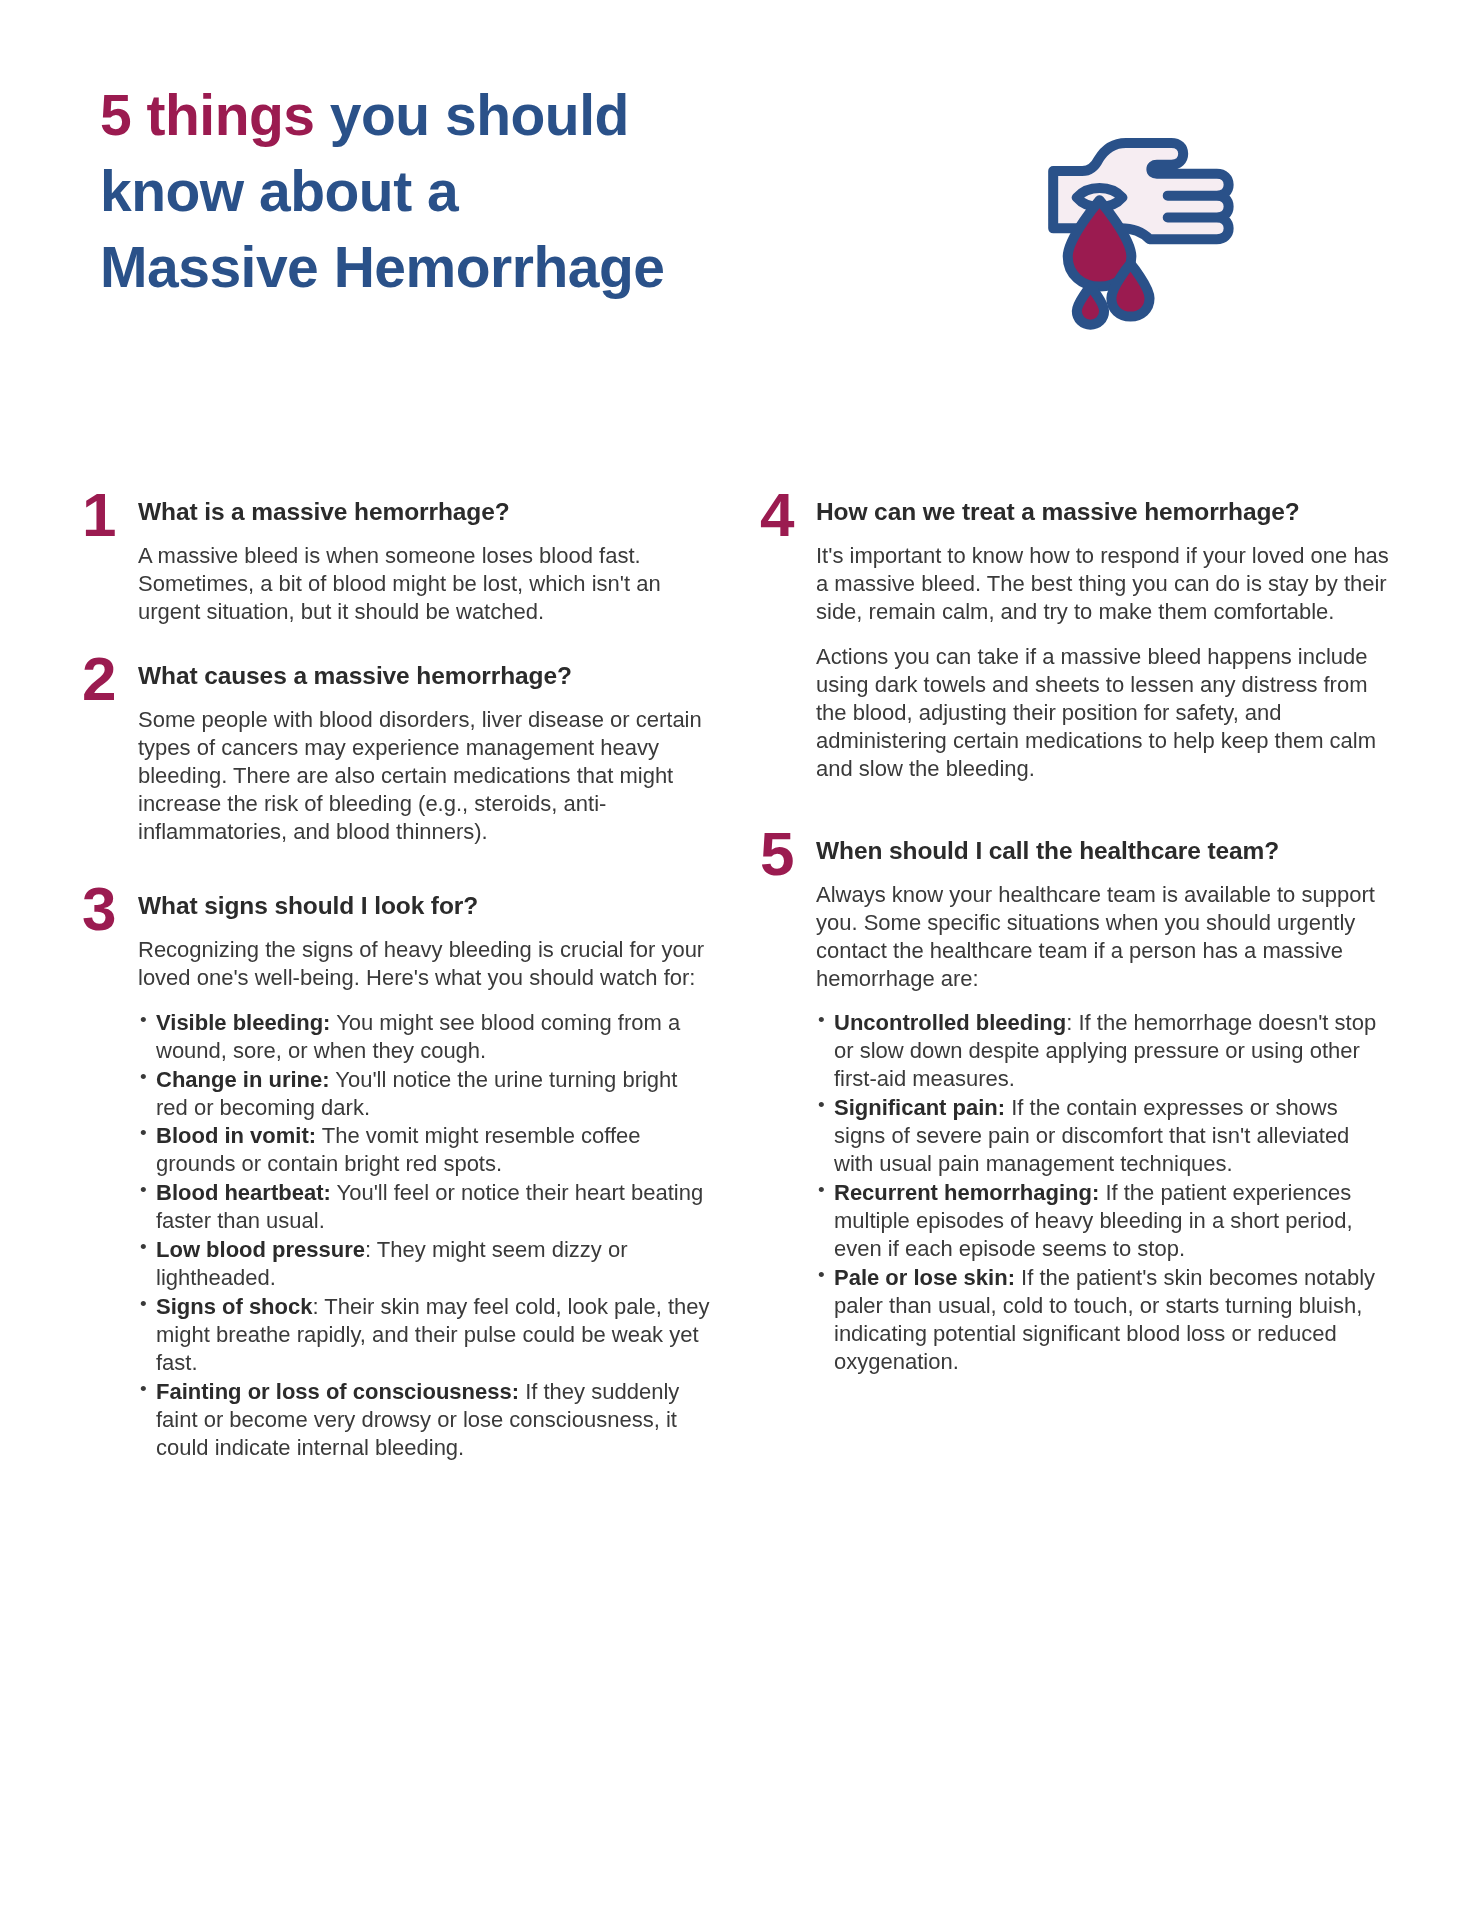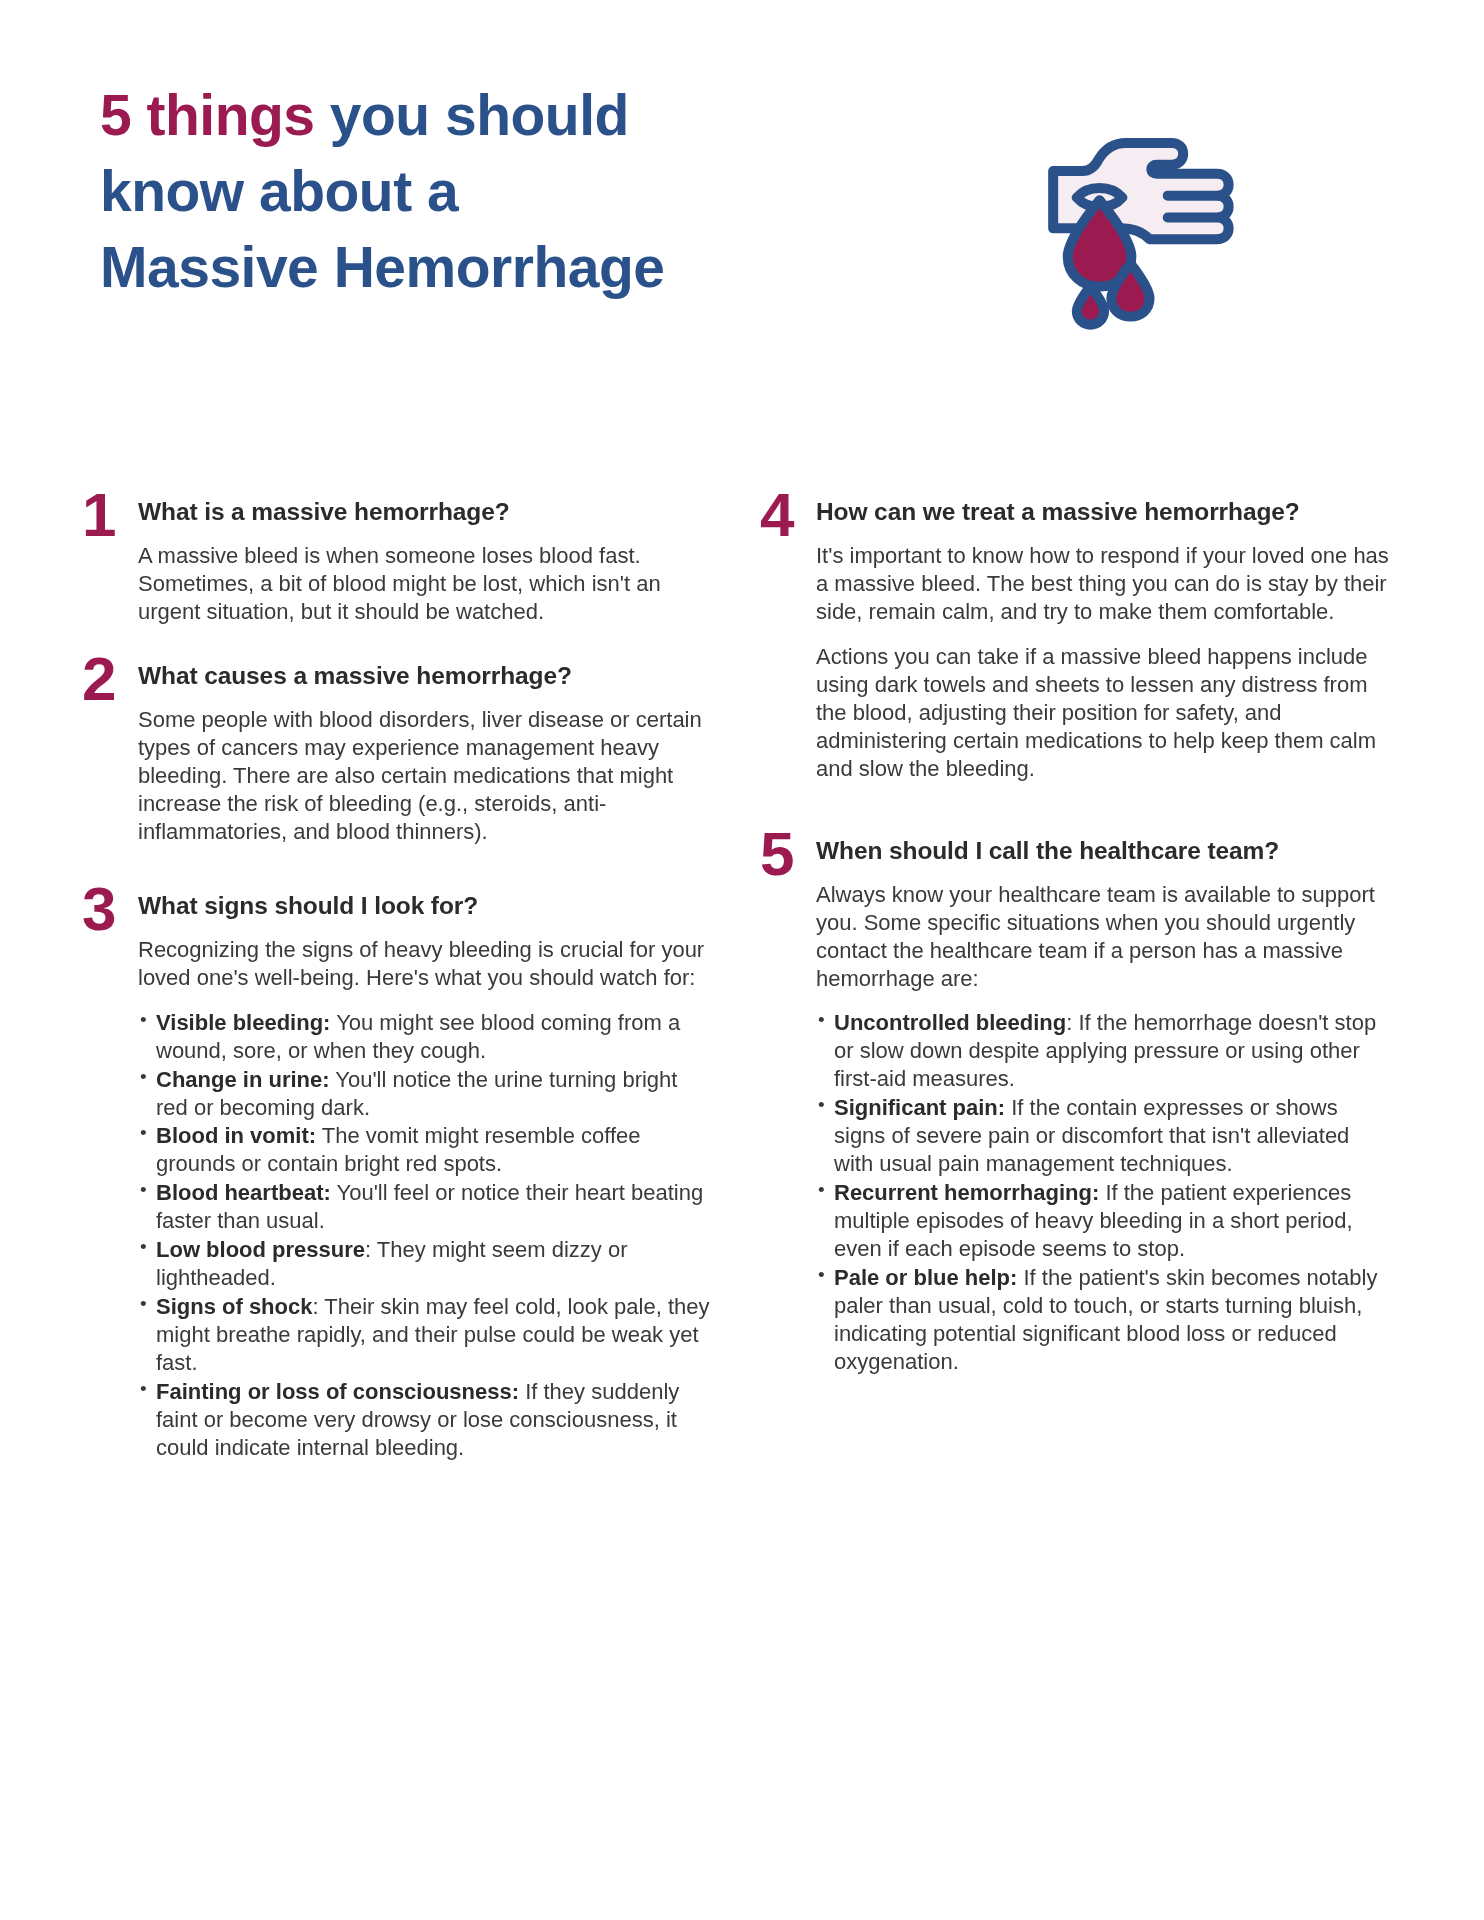--- a/index.html
+++ b/index.html
@@ -202,20 +202,20 @@
       </div>
 
       <div class="section">
         <span class="num">5</span>
         <h2>When should I call the healthcare team?</h2>
         <p>Always know your healthcare team is available to support you. Some specific situations when you should urgently contact the healthcare team if a person has a massive hemorrhage are:</p>
         <ul class="bullets">
             <li><b>Uncontrolled bleeding</b><span>: If the hemorrhage doesn't stop or slow down despite applying pressure or using other first-aid measures.</span></li>
             <li><b>Significant pain:</b><span> If the contain expresses or shows signs of severe pain or discomfort that isn't alleviated with usual pain management techniques.</span></li>
             <li><b>Recurrent hemorrhaging:</b><span> If the patient experiences multiple episodes of heavy bleeding in a short period, even if each episode seems to stop.</span></li>
-            <li><b>Pale or blue help:</b><span> If the patient's skin becomes notably paler than usual, cold to touch, or starts turning bluish, indicating potential significant blood loss or reduced oxygenation.</span></li>
+            <li><b>Pale or lose skin:</b><span> If the patient's skin becomes notably paler than usual, cold to touch, or starts turning bluish, indicating potential significant blood loss or reduced oxygenation.</span></li>
           </ul>
       </div>
 
     </div>
 
   </div>
 </div>
 
 </body></html>

